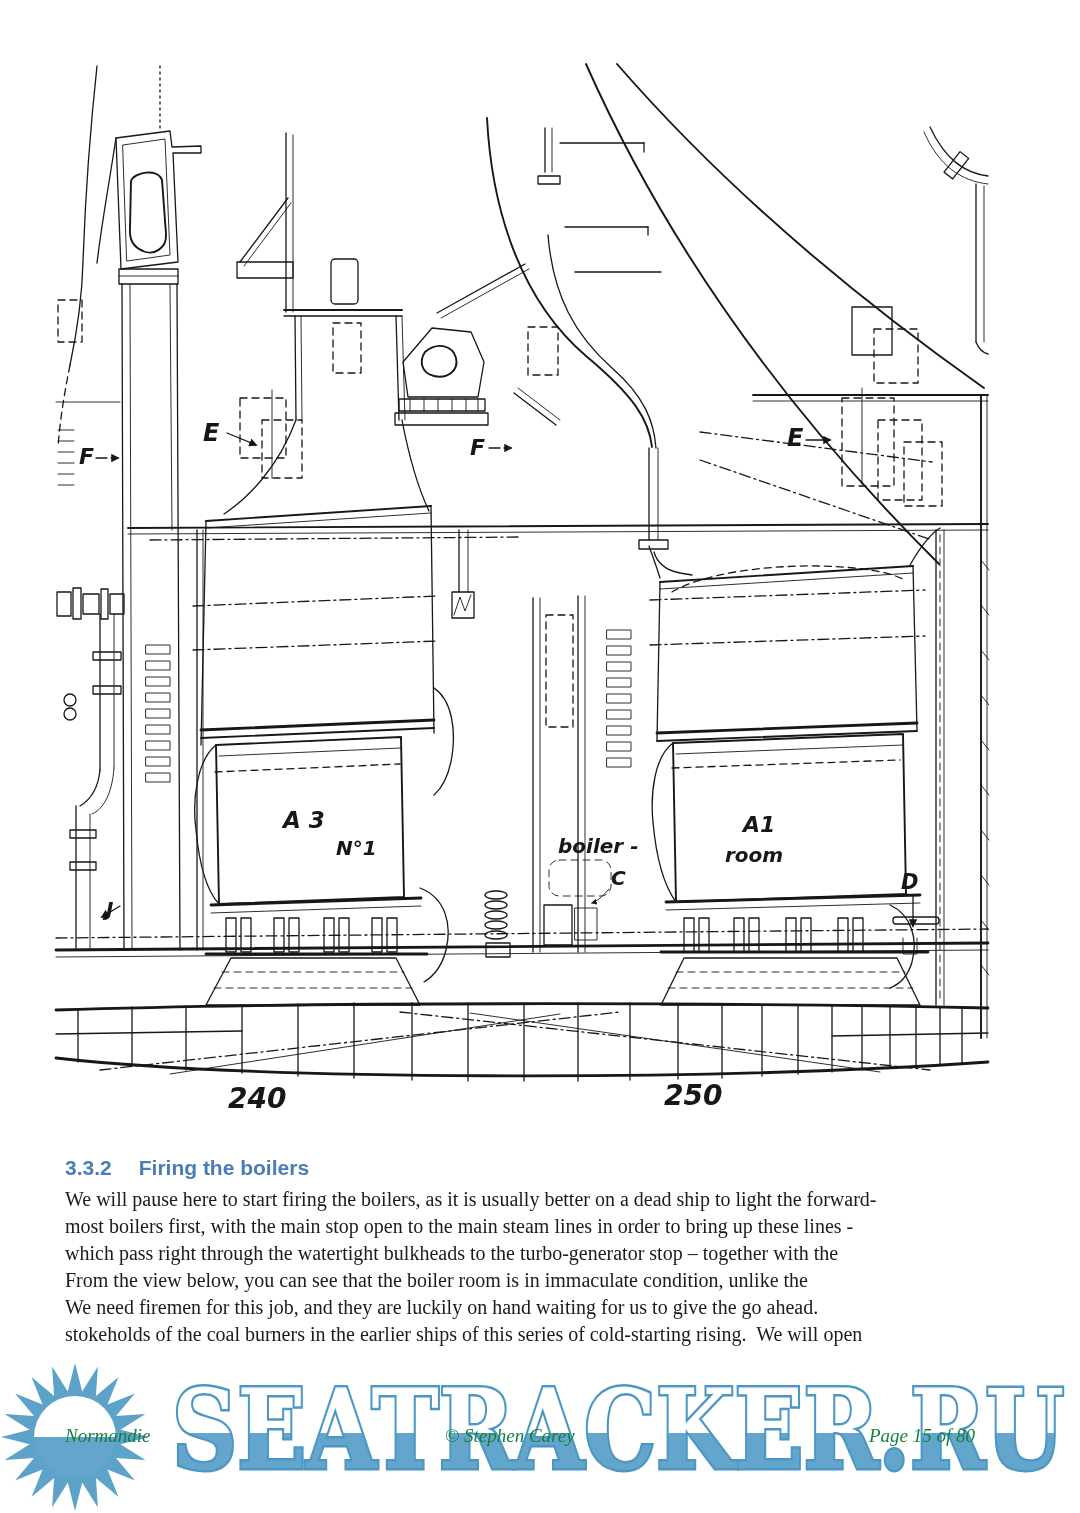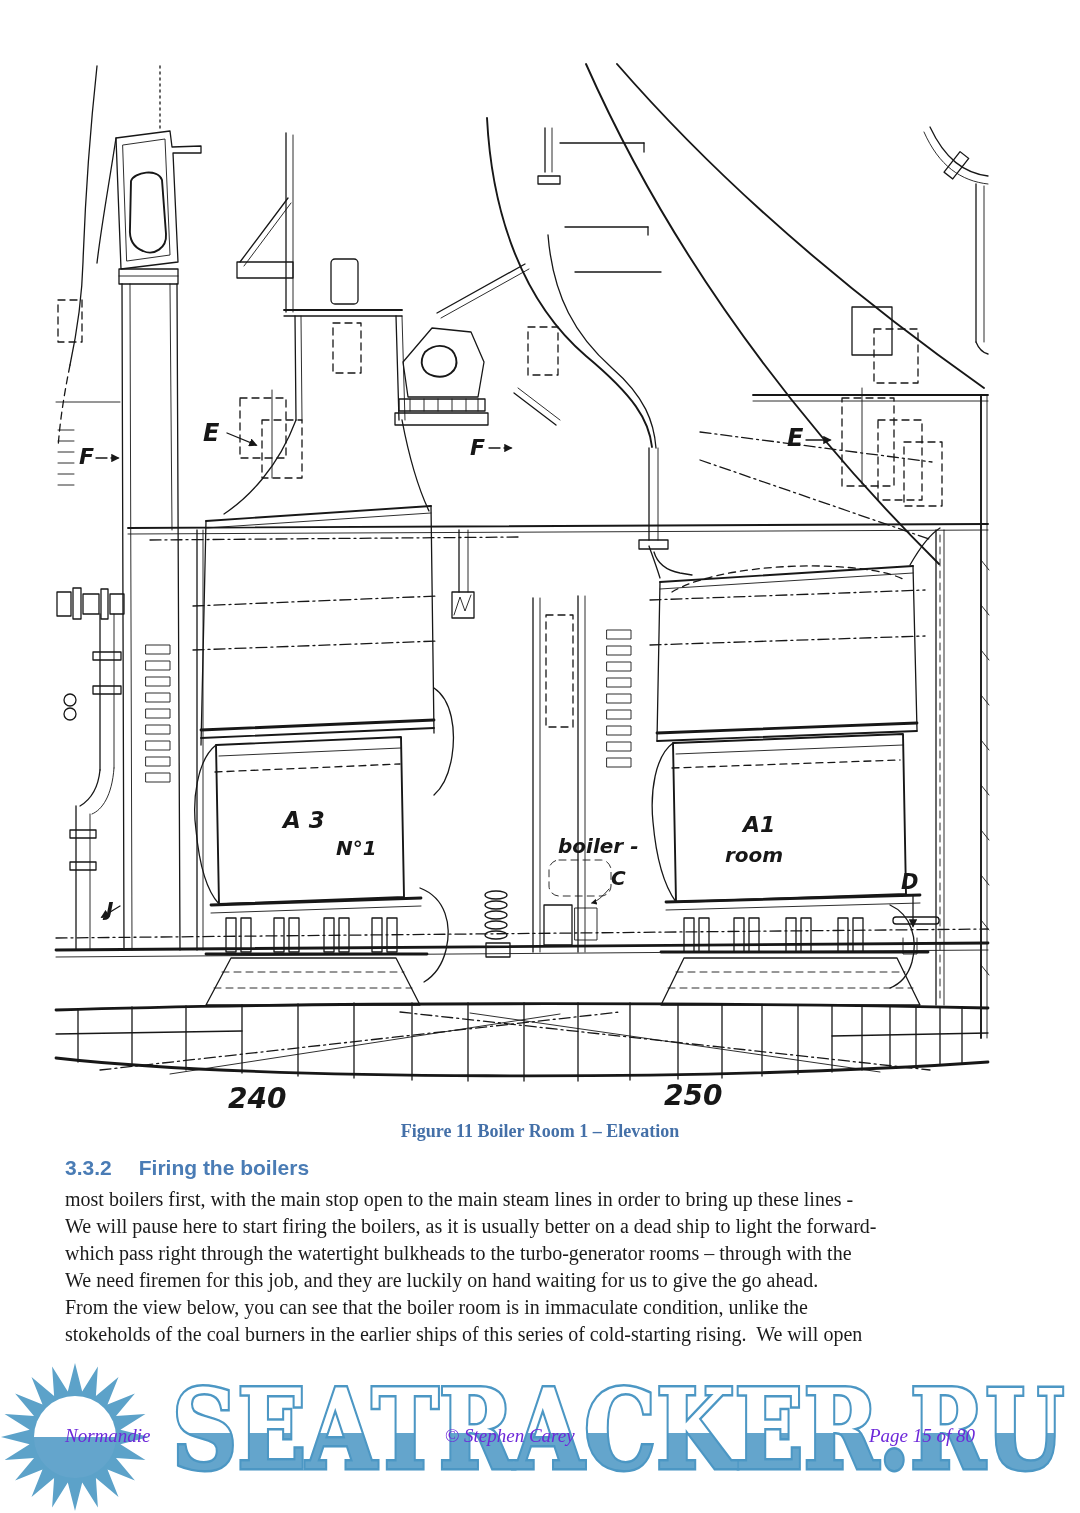--- a/index.html
+++ b/index.html
@@ -16,21 +16,21 @@
   #watermark{position:absolute;left:0;top:0;z-index:1;pointer-events:none;}
   
   .caption{position:absolute;left:0;top:1121px;width:1080px;text-align:center;z-index:2;
            font-weight:bold;font-size:18px;color:#4470a8;}
   .heading{position:absolute;left:65px;top:1156px;z-index:2;font-family:"Liberation Sans",sans-serif;
            font-weight:bold;font-size:21px;color:#4a7cb5;}
   .heading .num{margin-right:27px;}
   #body-text{position:absolute;left:65px;top:1186px;width:955px;z-index:3;}
   .bodyline{height:27px;line-height:27px;font-size:20px;white-space:pre;}
   .footer{position:absolute;left:65px;top:1425px;width:910px;z-index:3;display:flex;
-          justify-content:space-between;font-style:italic;font-size:19px;color:#6d28d9;}
+          justify-content:space-between;font-style:italic;font-size:19px;color:#15803d;}
 </style>
 </head>
 <body>
 
 <div class="page">
 
   <svg id="drawing" width="1080" height="1120" viewBox="0 0 1080 1120">
     <defs>
       <marker id="ar" viewBox="0 0 10 10" refX="8" refY="5" markerWidth="6.5" markerHeight="6.5" orient="auto-start-reverse">
         <path d="M0,0 L10,5 L0,10 z" fill="#171717"></path>
@@ -317,32 +317,31 @@
           <stop offset="0.5" stop-color="#ffffff"></stop>
         <stop offset="0.5" stop-color="#64a5cc"></stop>
           <stop offset="1" stop-color="#64a5cc"></stop>
       </linearGradient>
     </defs>
     <polygon id="sun-star" points="75.0,1363.0 82.2,1391.6 97.9,1366.6 95.9,1396.0 118.5,1377.1 107.5,1404.5 134.9,1393.5 116.0,1416.1 145.4,1414.1 120.4,1429.8 149.0,1437.0 120.4,1444.2 145.4,1459.9 116.0,1457.9 134.9,1480.5 107.5,1469.5 118.5,1496.9 95.9,1478.0 97.9,1507.4 82.2,1482.4 75.0,1511.0 67.8,1482.4 52.1,1507.4 54.1,1478.0 31.5,1496.9 42.5,1469.5 15.1,1480.5 34.0,1457.9 4.6,1459.9 29.6,1444.2 1.0,1437.0 29.6,1429.8 4.6,1414.1 34.0,1416.1 15.1,1393.5 42.5,1404.5 31.5,1377.1 54.1,1396.0 52.1,1366.6 67.8,1391.6" fill="#5ca2c9"></polygon>
     <circle cx="75" cy="1437" r="41" fill="url(#wmdisc)"></circle>
     <text x="172" y="1468" font-family="DejaVu Serif, serif" font-weight="bold" font-size="110" textLength="892" lengthAdjust="spacingAndGlyphs" fill="url(#wmtxt)" stroke="#4c97c4" stroke-width="5" paint-order="stroke">SEATRACKER.RU</text>
   </svg>
 
-  <div class="caption">Figure 11 Boiler Room 1 – Elevation</div>
 
   <div class="heading">
     <span class="num">3.3.2</span><span>Firing the boilers</span>
   </div>
 
   <div id="body-text">
+      <div class="bodyline">We will pause here to start firing the boilers, as it is usually better on a dead ship to light the forward-</div>
       <div class="bodyline">most boilers first, with the main stop open to the main steam lines in order to bring up these lines -</div>
-      <div class="bodyline">We will pause here to start firing the boilers, as it is usually better on a dead ship to light the forward-</div>
-      <div class="bodyline">which pass right through the watertight bulkheads to the turbo-generator rooms – through with the</div>
+      <div class="bodyline">which pass right through the watertight bulkheads to the turbo-generator stop – together with the</div>
+      <div class="bodyline">From the view below, you can see that the boiler room is in immaculate condition, unlike the</div>
       <div class="bodyline">We need firemen for this job, and they are luckily on hand waiting for us to give the go ahead.</div>
-      <div class="bodyline">From the view below, you can see that the boiler room is in immaculate condition, unlike the</div>
       <div class="bodyline">stokeholds of the coal burners in the earlier ships of this series of cold-starting rising.  We will open</div>
     </div>
 
   <div class="footer">
     <span>Normandie</span>
     <span>© Stephen Carey</span>
     <span>Page 15 of 80</span>
   </div>
 
 </div>

